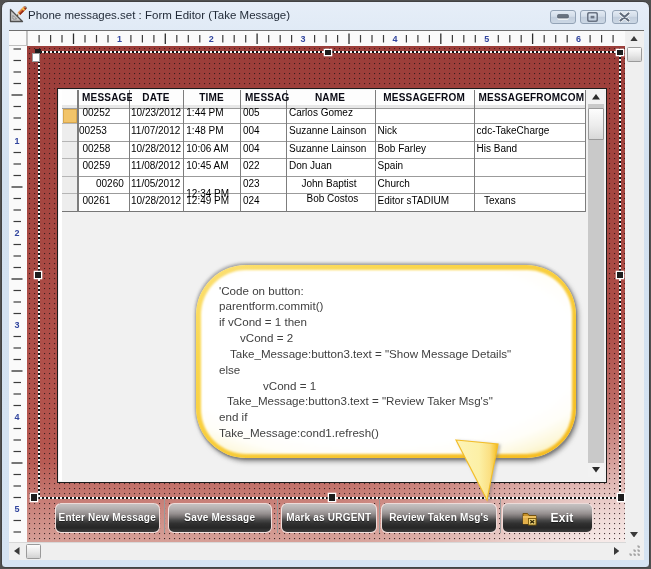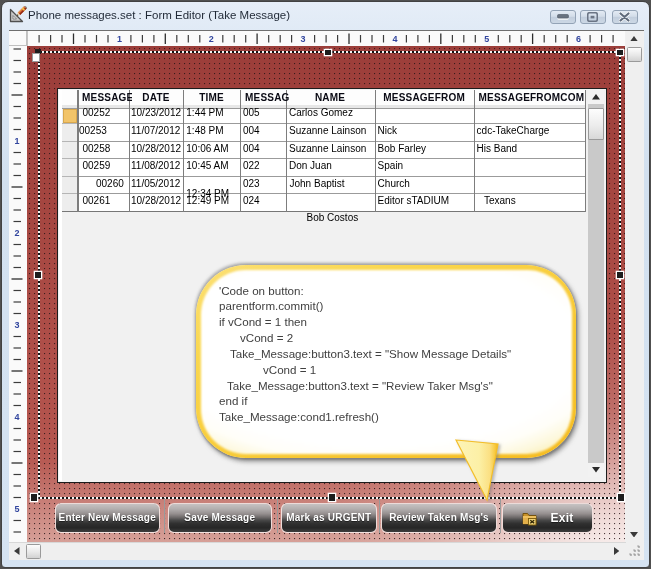--- a/index.html
+++ b/index.html
@@ -225,27 +225,27 @@
     <div style="position:absolute;left:78.0px;top:157.5px;width:50.0px;height:16px;overflow:hidden;display:flex;align-items:center;padding-left:4.5px;font:10px 'Liberation Sans',sans-serif;color:#000;white-space:nowrap">00259</div>
     <div style="position:absolute;left:130.0px;top:157.5px;width:52.0px;height:16px;overflow:hidden;display:flex;align-items:center;padding-left:1.0px;font:10px 'Liberation Sans',sans-serif;color:#000;white-space:nowrap">11/08/2012</div>
     <div style="position:absolute;left:184.0px;top:157.5px;width:55.0px;height:16px;overflow:hidden;display:flex;align-items:center;padding-left:2.3px;font:10px 'Liberation Sans',sans-serif;color:#000;white-space:nowrap">10:45 AM</div>
     <div style="position:absolute;left:241.0px;top:157.5px;width:43.5px;height:16px;overflow:hidden;display:flex;align-items:center;padding-left:2.0px;font:10px 'Liberation Sans',sans-serif;color:#000;white-space:nowrap">022</div>
     <div style="position:absolute;left:286.5px;top:157.5px;width:87.1px;height:16px;overflow:hidden;display:flex;align-items:center;padding-left:2.5px;font:10px 'Liberation Sans',sans-serif;color:#000;white-space:nowrap">Don Juan</div>
     <div style="position:absolute;left:375.6px;top:157.5px;width:97.0px;height:16px;overflow:hidden;display:flex;align-items:center;padding-left:2.0px;font:10px 'Liberation Sans',sans-serif;color:#000;white-space:nowrap">Spain</div>
     <div style="position:absolute;left:78.0px;top:175.1px;width:50.0px;height:16px;overflow:hidden;display:flex;align-items:center;padding-left:18px;font:10px 'Liberation Sans',sans-serif;color:#000;white-space:nowrap">00260</div>
     <div style="position:absolute;left:130.0px;top:175.1px;width:52.0px;height:16px;overflow:hidden;display:flex;align-items:center;padding-left:1.0px;font:10px 'Liberation Sans',sans-serif;color:#000;white-space:nowrap">11/05/2012</div>
     <div style="position:absolute;left:184.0px;top:185px;width:55.0px;height:16px;overflow:hidden;display:flex;align-items:center;padding-left:2.3px;font:10px 'Liberation Sans',sans-serif;color:#000;white-space:nowrap">12:34 PM</div>
     <div style="position:absolute;left:241.0px;top:175.1px;width:43.5px;height:16px;overflow:hidden;display:flex;align-items:center;padding-left:2.0px;font:10px 'Liberation Sans',sans-serif;color:#000;white-space:nowrap">023</div>
-    <div style="position:absolute;left:286.5px;top:175.1px;width:87.1px;height:16px;overflow:hidden;display:flex;align-items:center;padding-left:3px;font:10px 'Liberation Sans',sans-serif;color:#000;white-space:nowrap">John Baptist</div>
+    <div style="position:absolute;left:286.5px;top:175.1px;width:87.1px;height:16px;overflow:hidden;display:flex;align-items:center;padding-left:15px;font:10px 'Liberation Sans',sans-serif;color:#000;white-space:nowrap">John Baptist</div>
     <div style="position:absolute;left:375.6px;top:175.1px;width:97.0px;height:16px;overflow:hidden;display:flex;align-items:center;padding-left:2.0px;font:10px 'Liberation Sans',sans-serif;color:#000;white-space:nowrap">Church</div>
     <div style="position:absolute;left:78.0px;top:192.7px;width:50.0px;height:16px;overflow:hidden;display:flex;align-items:center;padding-left:4.5px;font:10px 'Liberation Sans',sans-serif;color:#000;white-space:nowrap">00261</div>
     <div style="position:absolute;left:130.0px;top:192.7px;width:52.0px;height:16px;overflow:hidden;display:flex;align-items:center;padding-left:1.0px;font:10px 'Liberation Sans',sans-serif;color:#000;white-space:nowrap">10/28/2012</div>
     <div style="position:absolute;left:184.0px;top:192.7px;width:55.0px;height:16px;overflow:hidden;display:flex;align-items:center;padding-left:2.3px;font:10px 'Liberation Sans',sans-serif;color:#000;white-space:nowrap">12:49 PM</div>
     <div style="position:absolute;left:241.0px;top:192.7px;width:43.5px;height:16px;overflow:hidden;display:flex;align-items:center;padding-left:2.0px;font:10px 'Liberation Sans',sans-serif;color:#000;white-space:nowrap">024</div>
-    <div style="position:absolute;left:286.5px;top:209px;width:87.1px;height:16px;overflow:hidden;display:flex;align-items:center;padding-left:20px;font:10px 'Liberation Sans',sans-serif;color:#000;white-space:nowrap">Bob Costos</div>
+    <div style="position:absolute;left:286.5px;top:190px;width:87.1px;height:16px;overflow:hidden;display:flex;align-items:center;padding-left:20px;font:10px 'Liberation Sans',sans-serif;color:#000;white-space:nowrap">Bob Costos</div>
     <div style="position:absolute;left:375.6px;top:192.7px;width:97.0px;height:16px;overflow:hidden;display:flex;align-items:center;padding-left:2.0px;font:10px 'Liberation Sans',sans-serif;color:#000;white-space:nowrap">Editor sTADIUM</div>
     <div style="position:absolute;left:482px;top:192.7px;width:109.4px;height:16px;overflow:hidden;display:flex;align-items:center;padding-left:2.0px;font:10px 'Liberation Sans',sans-serif;color:#000;white-space:nowrap">Texans</div>
     <div style="position:absolute;left:586px;top:90px;width:19.5px;height:391px;background:#f1f1f1"></div>
     <div style="position:absolute;left:588px;top:90px;width:16px;height:14px;background:#f2f2f2;display:flex;align-items:center;justify-content:center">
       <svg width="8" height="5.5">
         <polygon points="4,0 8,5.5 0,5.5" fill="#2a2a2a"></polygon>
       </svg>
     </div>
     <div style="position:absolute;left:588px;top:104px;width:16px;height:359px;background:#c9c9c9"></div>
     <div style="position:absolute;left:588px;top:108px;width:16px;height:32px;background:linear-gradient(180deg,#fdfdfd,#ececec 55%,#d8d8d8);border:1px solid #9a9a9a;box-sizing:border-box;border-radius:1px"></div>
@@ -284,20 +284,21 @@
         </linearGradient>
       </defs>
       <polygon points="16,4 58,8 47,64" fill="url(#tg)" stroke="#f4be28" stroke-width="1.2" style="filter:drop-shadow(2px 1px 1.5px rgba(120,120,120,0.5))"></polygon>
     </svg>
     <div style="position:absolute;left:219px;top:283.5px;width:330px;font:11.6px 'Liberation Sans',sans-serif;color:#3f3f3f;white-space:nowrap">
       <div style="padding-left:0px;height:15.85px">'Code on button:</div>
       <div style="padding-left:0px;height:15.85px">parentform.commit()</div>
       <div style="padding-left:0px;height:15.85px">if vCond = 1 then</div>
       <div style="padding-left:21px;height:15.85px">vCond = 2</div>
       <div style="padding-left:11px;height:15.85px">Take_Message:button3.text = "Show Message Details"</div>
+      <div style="padding-left:0px;height:15.85px">else</div>
       <div style="padding-left:44px;height:15.85px">vCond = 1</div>
       <div style="padding-left:8px;height:15.85px">Take_Message:button3.text = "Review Taker Msg's"</div>
       <div style="padding-left:0px;height:15.85px">end if</div>
       <div style="padding-left:0px;height:15.85px">Take_Message:cond1.refresh()</div>
     </div>
     <div style="position:absolute;left:55px;top:502.5px;width:104.5px;height:30px;border-radius:6px;border:1.6px solid rgba(246,228,226,0.95);background:linear-gradient(180deg,#c6c2c2 0%,#b2aeae 18%,#958f8f 35%,#6e6a6a 48%,#484848 58%,#303030 70%,#262626 85%,#3e3e3e 100%);box-sizing:border-box;display:flex;align-items:center;justify-content:center;font:bold 10px 'Liberation Sans',sans-serif;letter-spacing:0.2px;color:#fff;text-shadow:0 1px 1px rgba(0,0,0,0.6);white-space:nowrap">Enter New Message</div>
     <div style="position:absolute;left:167.5px;top:502.5px;width:104.5px;height:30px;border-radius:6px;border:1.6px solid rgba(246,228,226,0.95);background:linear-gradient(180deg,#c6c2c2 0%,#b2aeae 18%,#958f8f 35%,#6e6a6a 48%,#484848 58%,#303030 70%,#262626 85%,#3e3e3e 100%);box-sizing:border-box;display:flex;align-items:center;justify-content:center;font:bold 10px 'Liberation Sans',sans-serif;letter-spacing:0.2px;color:#fff;text-shadow:0 1px 1px rgba(0,0,0,0.6);white-space:nowrap">Save Message</div>
     <div style="position:absolute;left:280.5px;top:502.5px;width:96.5px;height:30px;border-radius:6px;border:1.6px solid rgba(246,228,226,0.95);background:linear-gradient(180deg,#c6c2c2 0%,#b2aeae 18%,#958f8f 35%,#6e6a6a 48%,#484848 58%,#303030 70%,#262626 85%,#3e3e3e 100%);box-sizing:border-box;display:flex;align-items:center;justify-content:center;font:bold 10px 'Liberation Sans',sans-serif;letter-spacing:0.2px;color:#fff;text-shadow:0 1px 1px rgba(0,0,0,0.6);white-space:nowrap">Mark as URGENT</div>
     <div style="position:absolute;left:381px;top:502.5px;width:116px;height:30px;border-radius:6px;border:1.6px solid rgba(246,228,226,0.95);background:linear-gradient(180deg,#c6c2c2 0%,#b2aeae 18%,#958f8f 35%,#6e6a6a 48%,#484848 58%,#303030 70%,#262626 85%,#3e3e3e 100%);box-sizing:border-box;display:flex;align-items:center;justify-content:center;font:bold 10px 'Liberation Sans',sans-serif;letter-spacing:0.2px;color:#fff;text-shadow:0 1px 1px rgba(0,0,0,0.6);white-space:nowrap">Review Taken Msg's</div>
     <div style="position:absolute;left:502px;top:502.5px;width:91px;height:30px;border-radius:6px;border:1.6px solid rgba(246,228,226,0.95);background:linear-gradient(180deg,#c6c2c2 0%,#b2aeae 18%,#958f8f 35%,#6e6a6a 48%,#484848 58%,#303030 70%,#262626 85%,#3e3e3e 100%);box-sizing:border-box;display:flex;align-items:center;justify-content:center;font:bold 12px 'Liberation Sans',sans-serif;letter-spacing:0.2px;color:#fff;text-shadow:0 1px 1px rgba(0,0,0,0.6);white-space:nowrap"><svg width="16" height="16" style="margin-right:13px;margin-top:1px">

